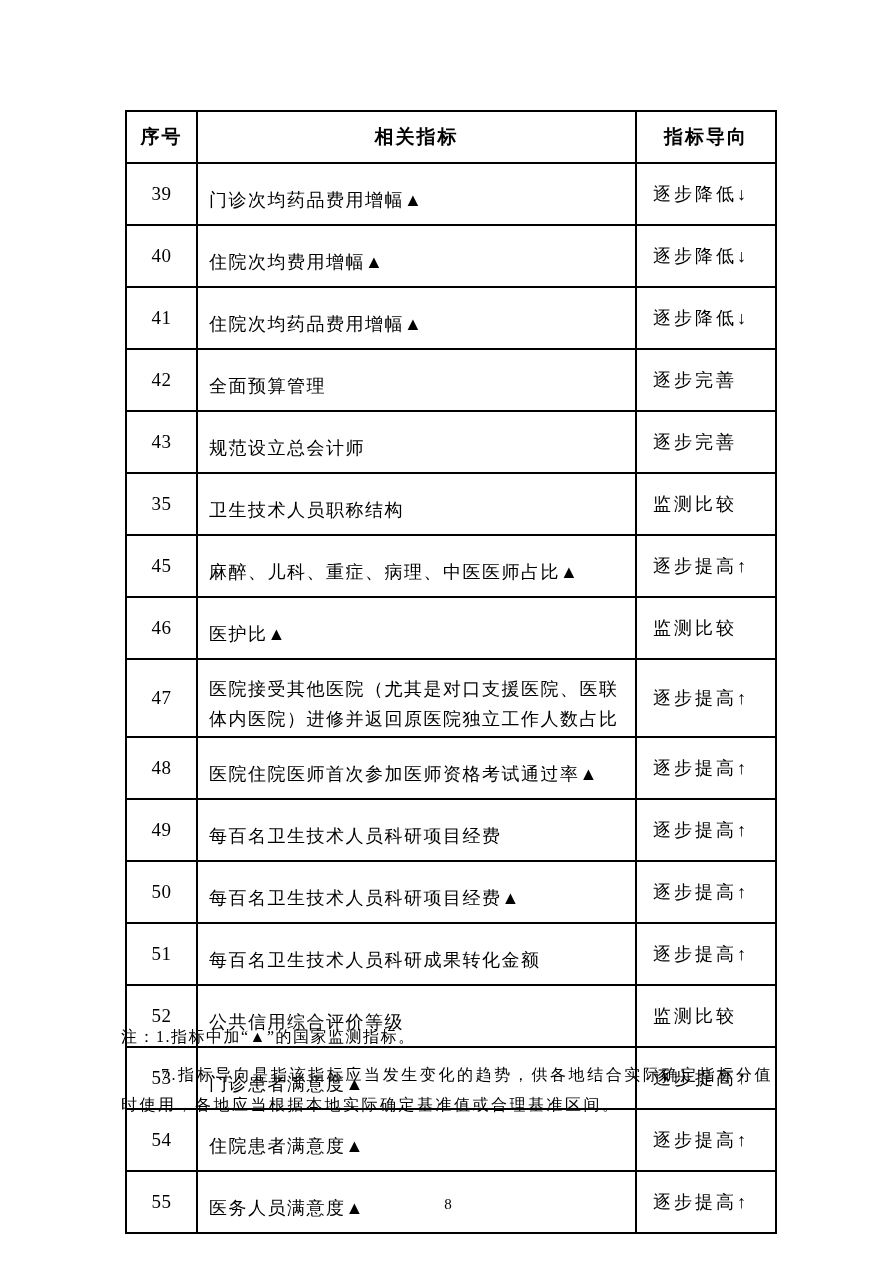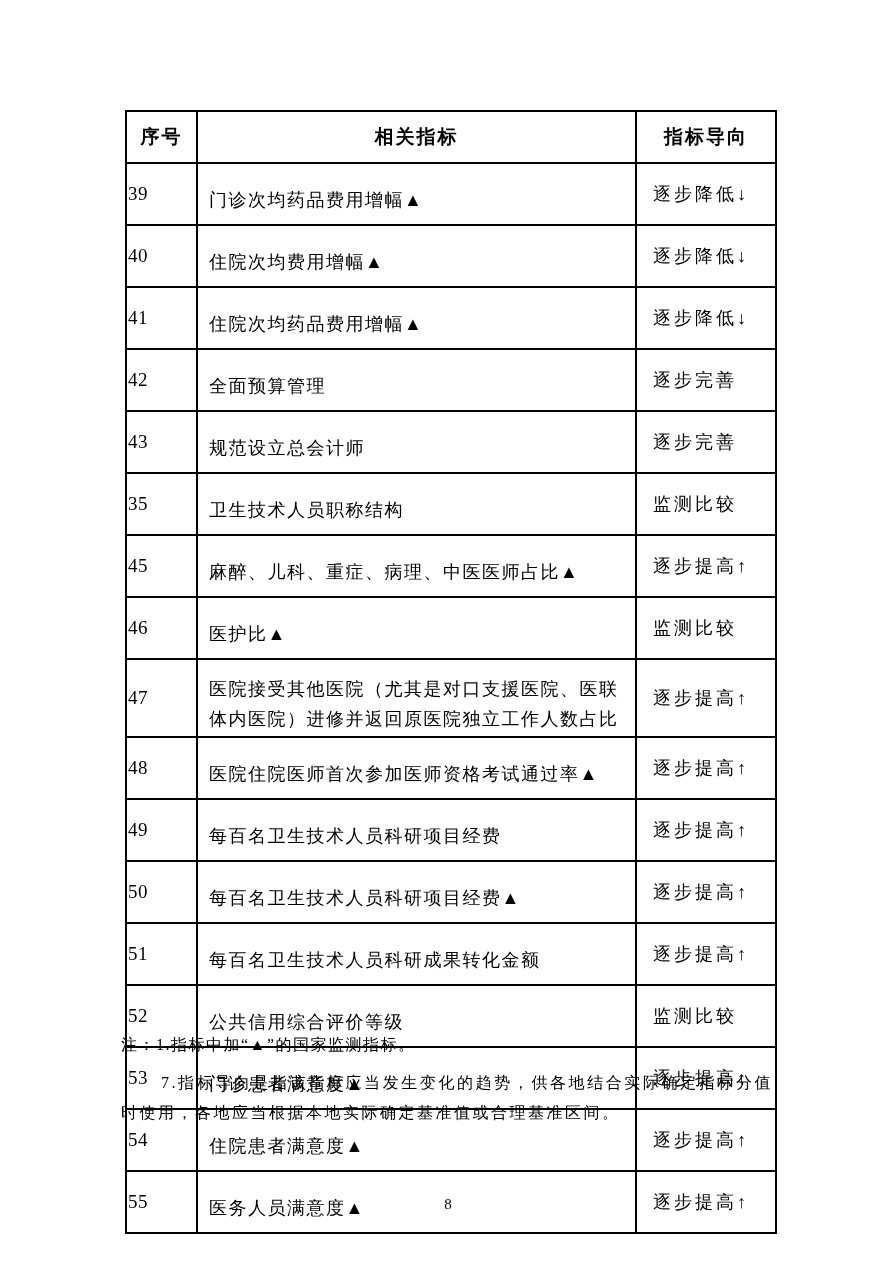--- a/index.html
+++ b/index.html
@@ -37,20 +37,21 @@
     height: 48px;
     font-size: 19px;
     font-weight: bold;
     letter-spacing: 2px;
     text-align: center;
   }
   .indicator-table td {
     height: 44px;
   }
   .indicator-table td.num {
+    text-align: center;
     font-size: 19px;
     letter-spacing: 0.5px;
   }
   .indicator-table td.ind {
     text-align: left;
     padding: 14px 6px 2px 11px;
     font-size: 18px;
     letter-spacing: 1.5px;
     line-height: 30px;
   }
@@ -64,21 +65,21 @@
   .notes {
     position: absolute;
     left: 121px;
     top: 1018px;
     width: 652px;
     font-size: 16px;
     letter-spacing: 1.5px;
     line-height: 30px;
   }
   .notes .note-line-1 {
-    margin: 12px 0 8px 0;
+    margin: 4px 0 8px 0;
   }
   .notes .note-line-2 {
     margin: 0;
     text-indent: 40px;
     text-align: justify;
     letter-spacing: 2.5px;
   }
   .page-number {
     position: absolute;
     left: 0;

